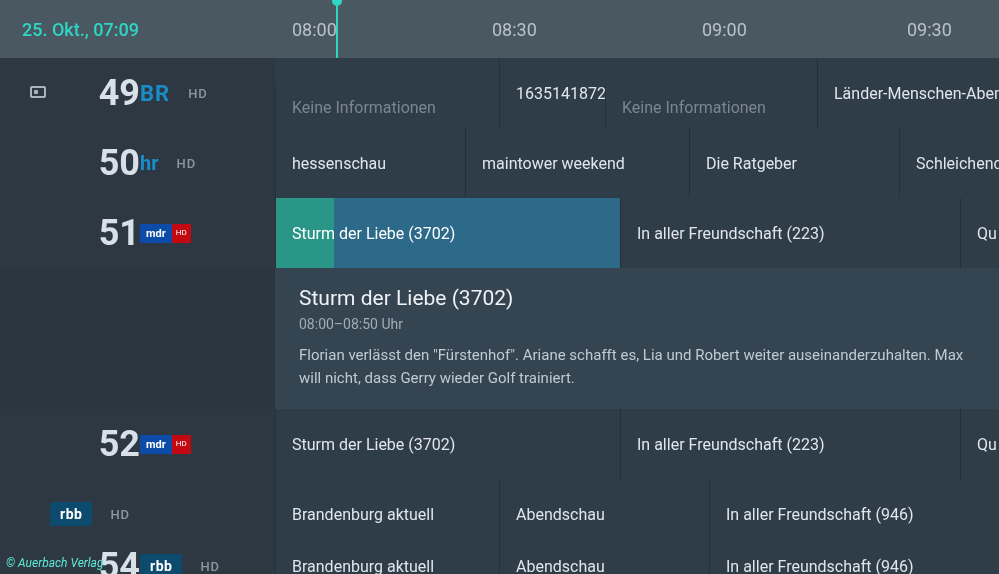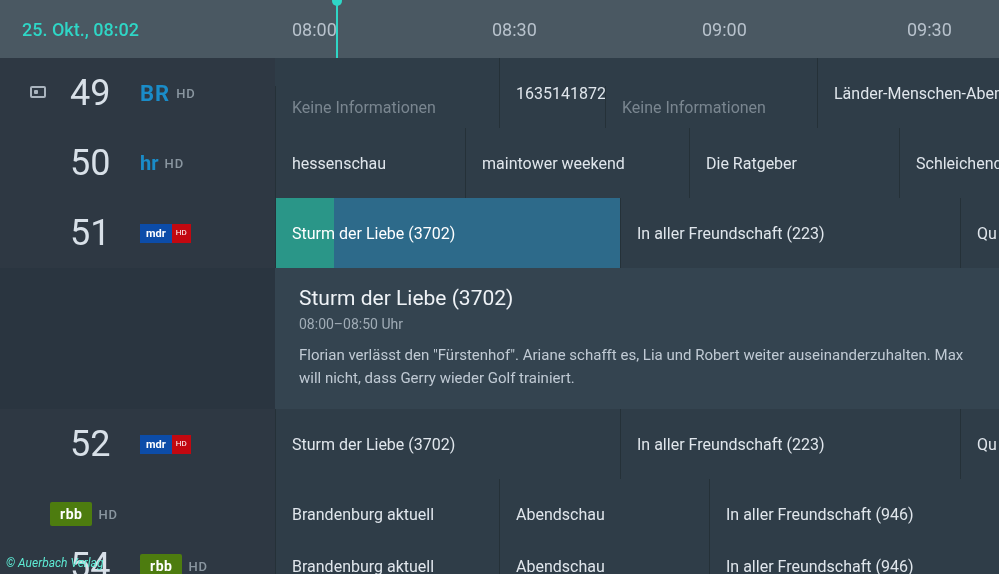--- a/index.html
+++ b/index.html
@@ -73,29 +73,29 @@
   .chan-icon {
     width: 50px;
     padding-left: 30px;
     color: #88949e;
     font-size: 14px;
   }
   .chan-num {
     width: 90px;
     font-size: 36px;
     color: #d8e0e8;
-    font-weight: 400;
-    text-align: left;
+    font-weight: 700;
+    text-align: right;
     padding-left: 20px;
   }
   .chan-logo {
     flex: 1;
     display: flex;
     align-items: center;
-    gap: 6px;
+    gap: 18px;
   }
 
   .programs {
     flex: 1;
     display: flex;
     position: relative;
     background: #2f3d48;
   }
   .prog {
     border-left: 1px solid #253138;
@@ -137,21 +137,21 @@
   
   .logo-br { color: #1a8cc8; font-weight: 700; font-size: 22px; letter-spacing: 1px; }
   .logo-hd-small { color: #8a96a0; font-size: 13px; font-weight: 500; letter-spacing: 1px; }
   .logo-hr { color: #1a8cc8; font-weight: 700; font-size: 20px; }
   .logo-mdr {
     display: inline-flex;
   }
   .logo-mdr-blue { background: #0c4ca8; color: #fff; font-size: 11px; padding: 3px 6px; font-weight: 700; }
   .logo-mdr-red { background: #c20810; color: #fff; font-size: 8px; padding: 3px 4px; display: flex; flex-direction: column; line-height: 1; justify-content: center; }
   .logo-rbb {
-    background: #4d7c0f;
+    background: #0c4a6e;
     color: #fff;
     font-size: 14px;
     font-weight: 700;
     padding: 4px 10px;
     border-radius: 2px;
     letter-spacing: 0.5px;
   }
   .tv-icon {
     display: inline-block;
     width: 16px;
@@ -166,21 +166,21 @@
     width: 4px; height: 4px;
     background: #aab4be;
     top: 2px; left: 2px;
     border-radius: 1px;
   }
 </style>
 </head>
 <body>
 
 <div class="header-row">
-  <div class="date-cell">25. Okt., 08:02</div>
+  <div class="date-cell">25. Okt., 07:09</div>
   <div class="time-cell" style="left:260px">08:00</div>
   <div class="time-cell" style="left:460px">08:30</div>
   <div class="time-cell" style="left:670px">09:00</div>
   <div class="time-cell" style="left:875px">09:30</div>
   <div class="time-indicator" style="left:336px"></div>
 </div>
 
 <div class="grid-area" id="grid">
     <div class="channel-row">
       <div class="chan-left">

